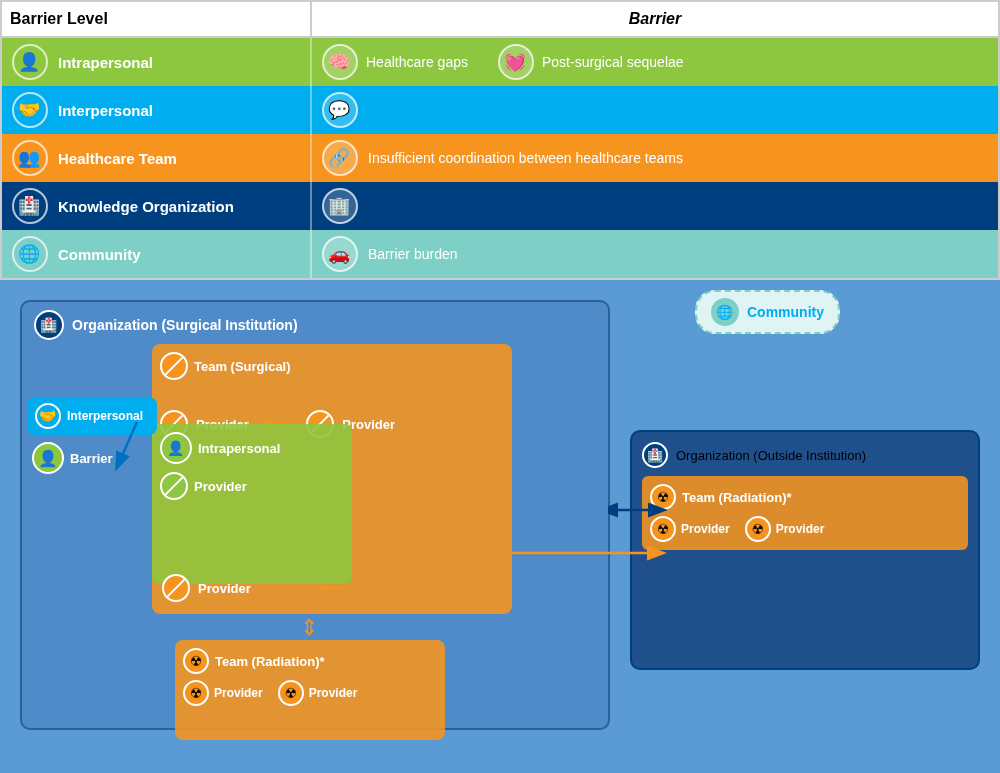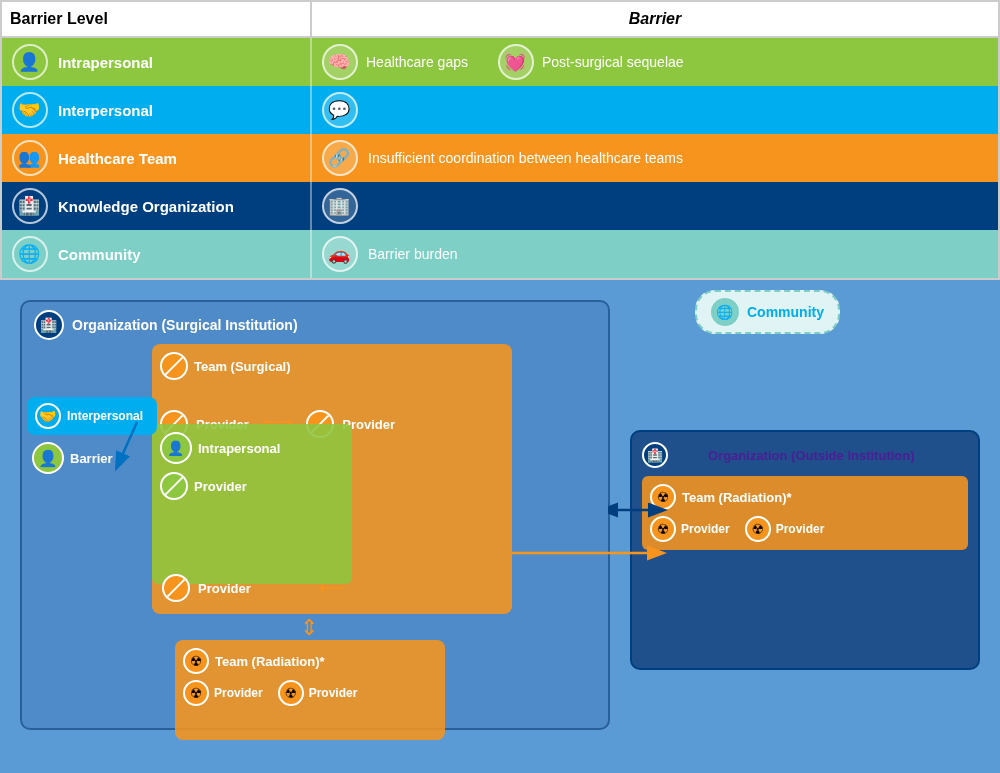--- a/index.html
+++ b/index.html
@@ -327,21 +327,21 @@
           <span style="color:#fff;font-weight:bold;font-size:12px;">Provider</span>
         </div>
       </div>
     </div>
 
     <div style="position:absolute;left:280px;top:315px;font-size:22px;color:#f7941d;">⇕</div>
 
     <div style="position:absolute;right:0;top:130px;width:350px;height:240px;background:rgba(0,40,100,0.65);border:2.5px solid #003f7f;border-radius:10px;padding:10px;">
       <div style="display:flex;align-items:center;gap:8px;margin-bottom:8px;">
         <div class="icon-dark-circle" style="width:26px;height:26px;font-size:13px;">🏥</div>
-        <span style="font-weight:bold;font-size:13px;color:#4c1d95;margin-left:32px;">Organization (Outside Institution)</span>
+        <span style="font-weight:normal;font-size:13px;color:#000000;">Organization (Outside Institution)</span>
       </div>
 
       <div style="background:rgba(247,148,29,0.88);border-radius:6px;padding:8px;margin-bottom:8px;">
         <div style="display:flex;align-items:center;gap:6px;margin-bottom:6px;">
           <div style="width:26px;height:26px;border-radius:50%;background:#f7941d;border:2px solid #fff;display:flex;align-items:center;justify-content:center;font-size:14px;">☢</div>
           <span style="color:#fff;font-weight:bold;font-size:13px;">Team (Radiation)*</span>
         </div>
         <div style="display:flex;align-items:center;gap:15px;">
           <div style="display:flex;align-items:center;gap:5px;">
             <div style="width:26px;height:26px;border-radius:50%;background:#f7941d;border:2px solid #fff;display:flex;align-items:center;justify-content:center;font-size:14px;">☢</div>

